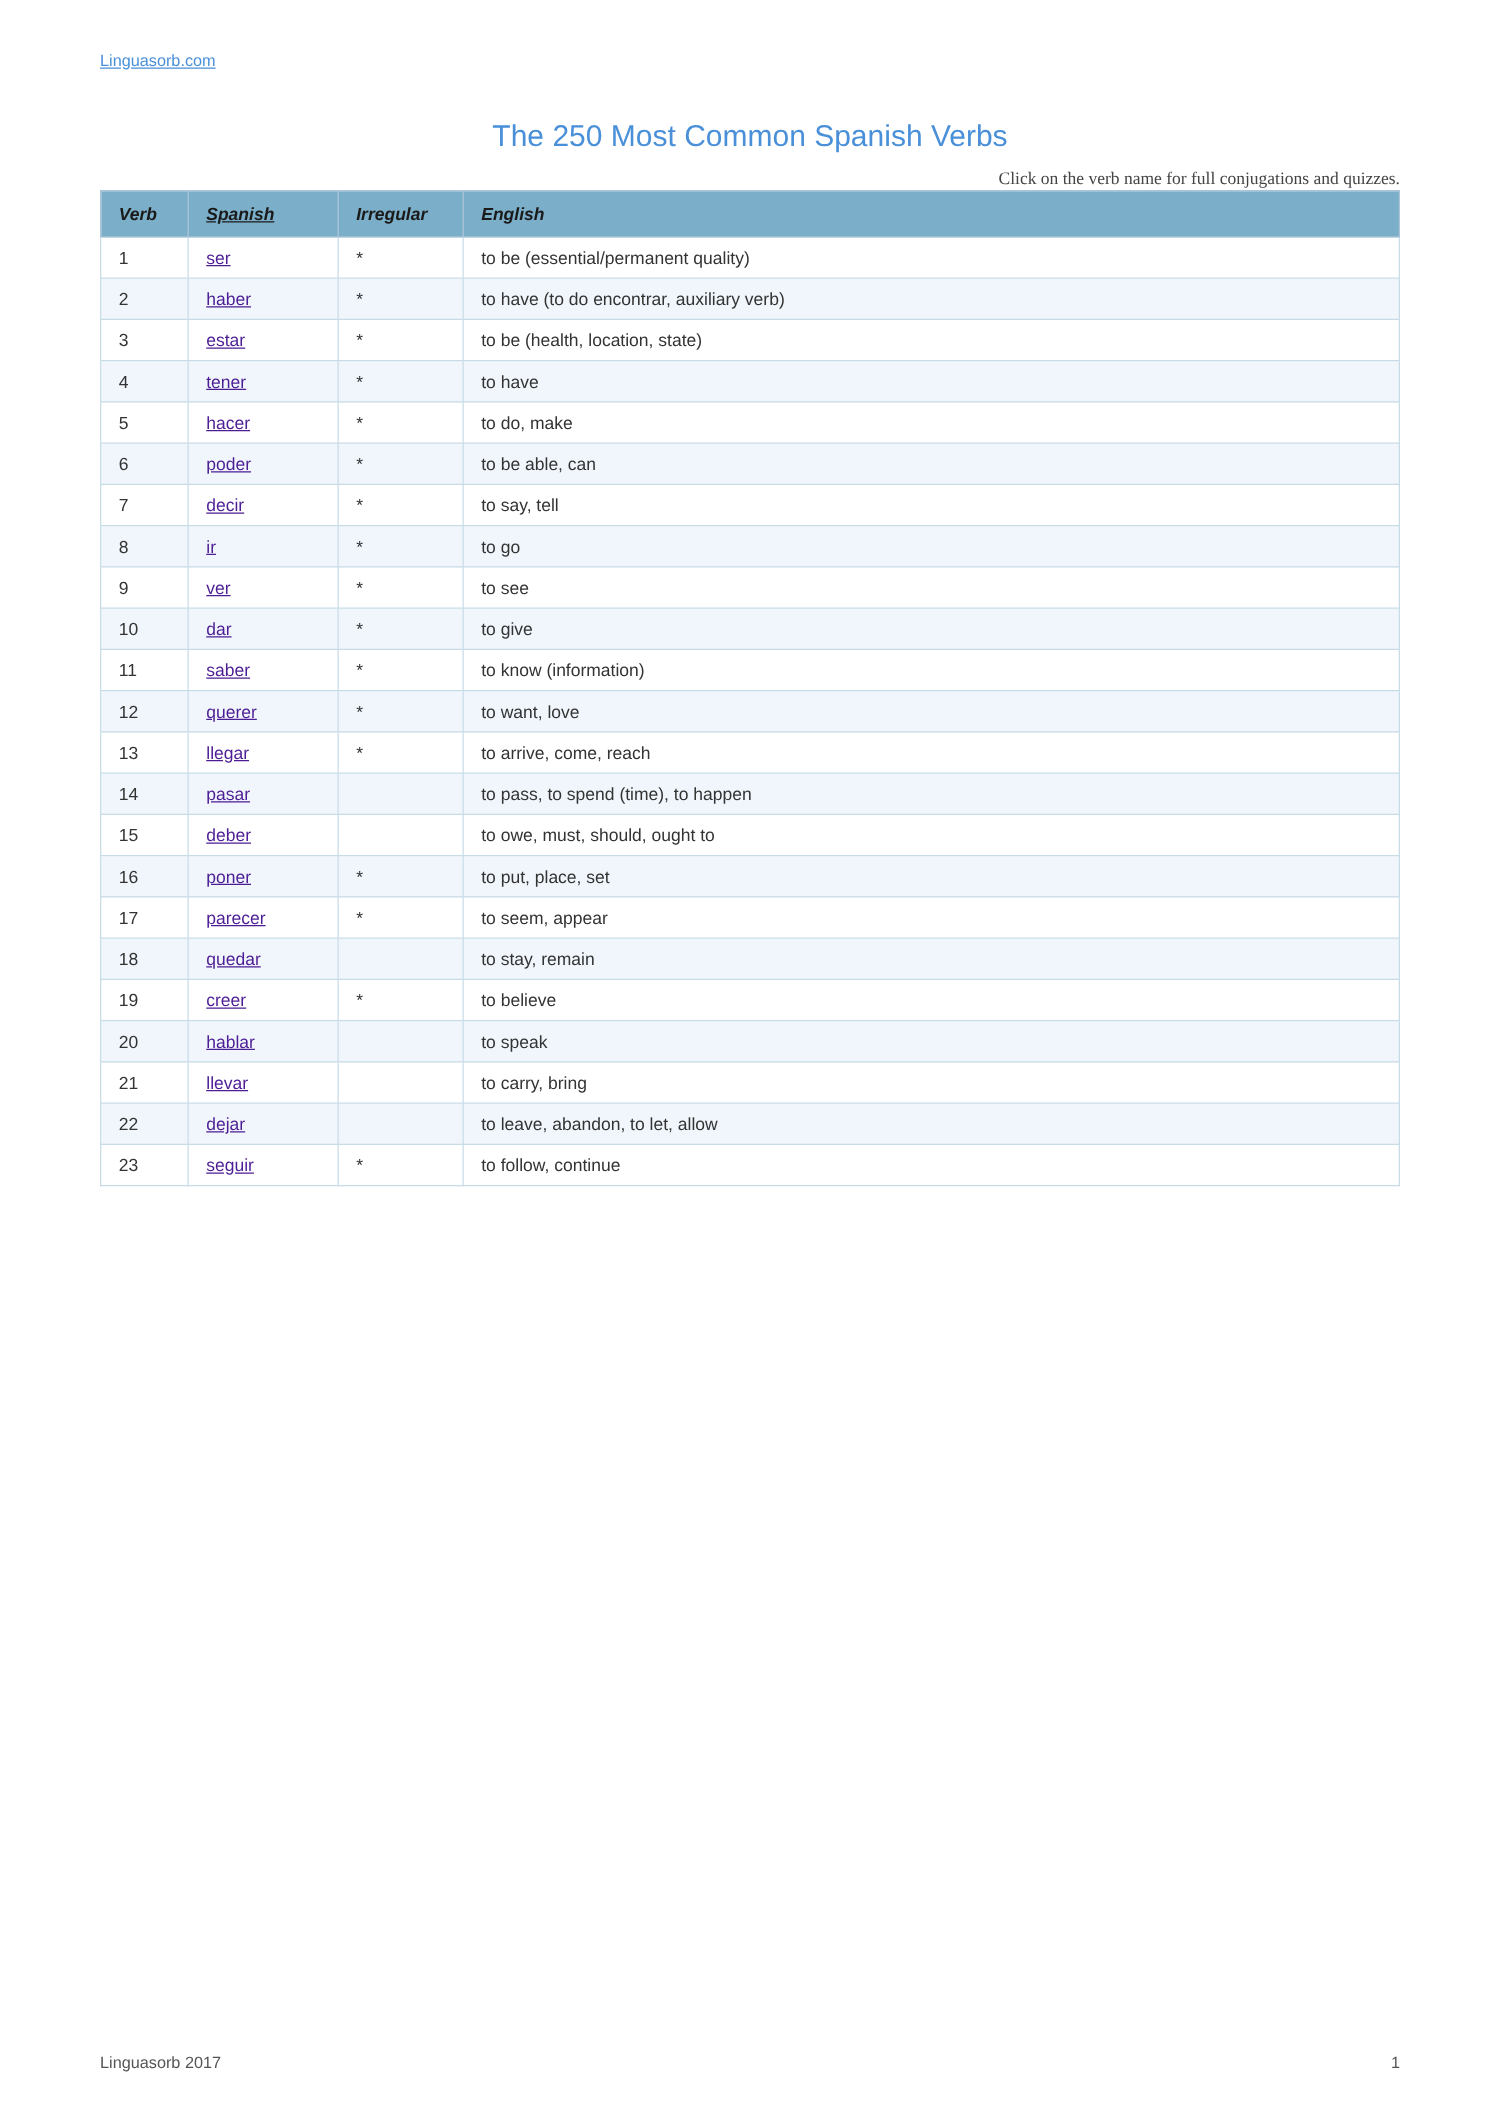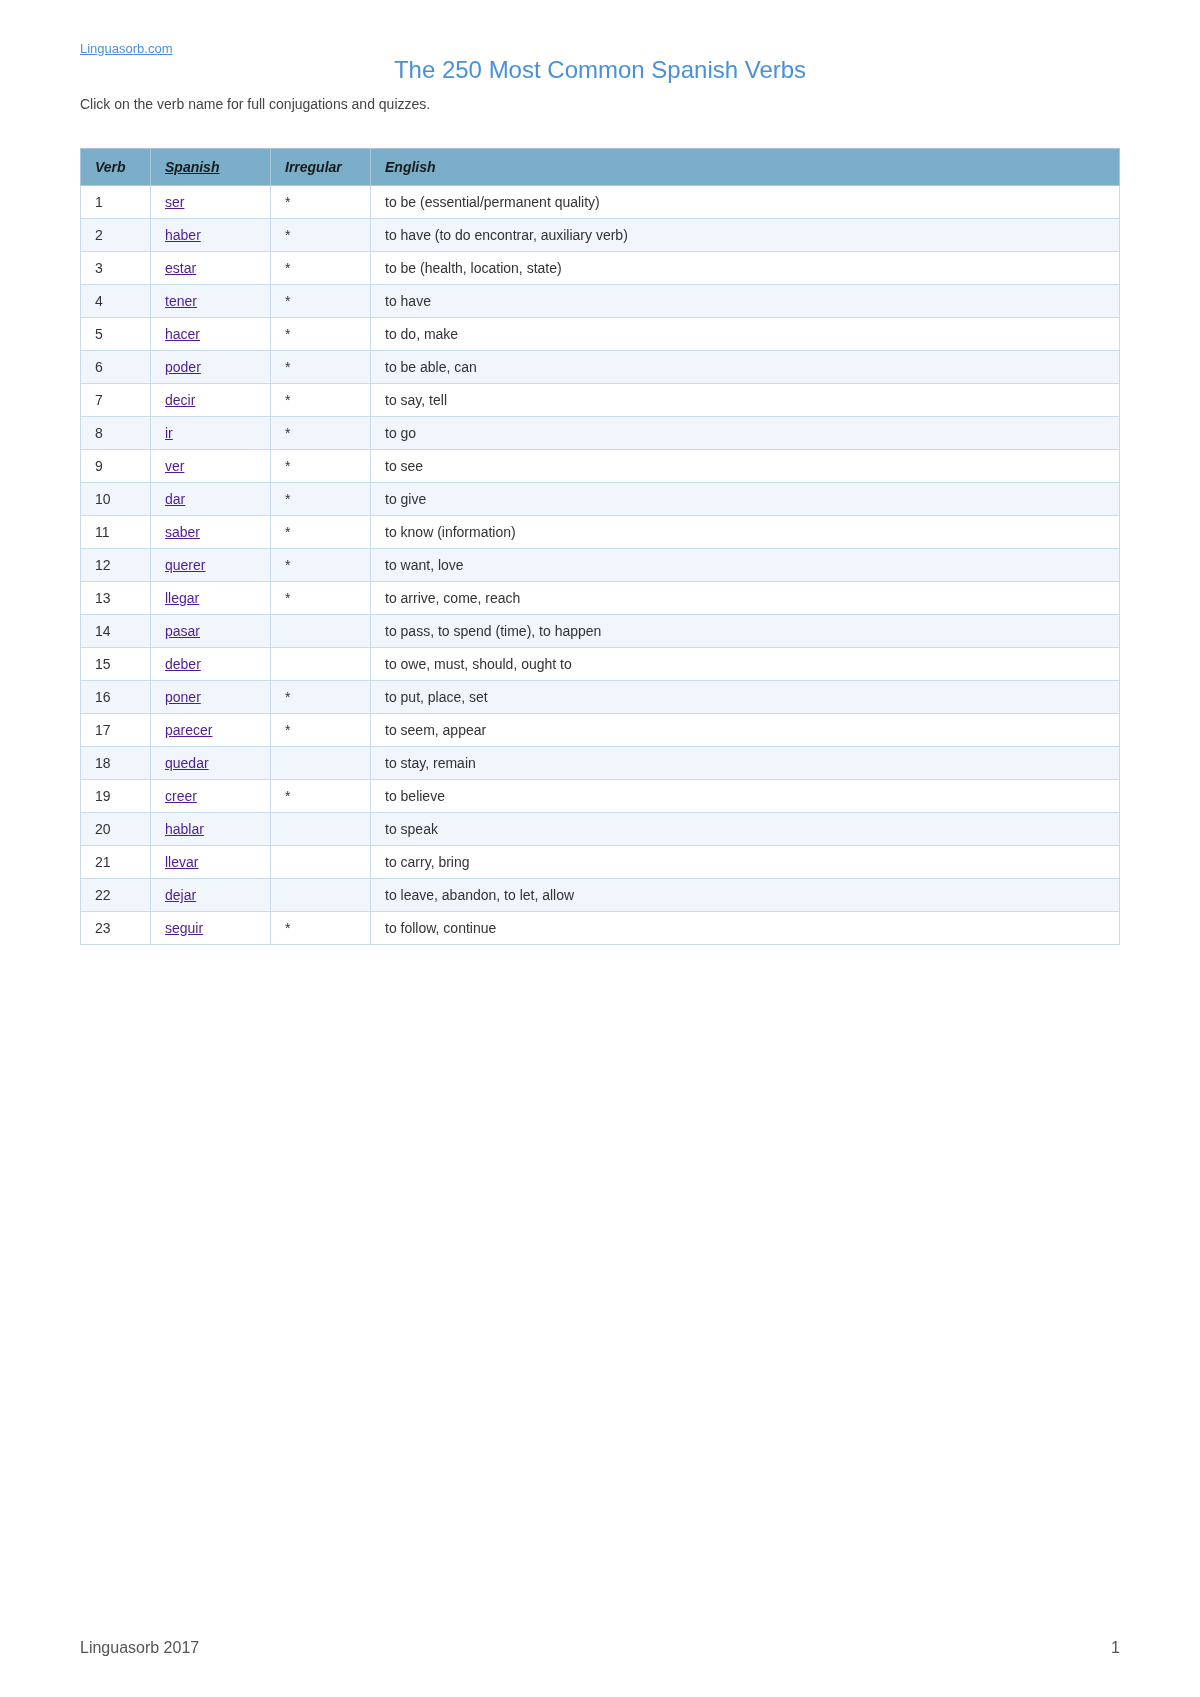--- a/index.html
+++ b/index.html
@@ -23,28 +23,29 @@
       color: #4a90d9;
       text-decoration: underline;
       font-size: 13px;
     }
 
     .page-title {
       text-align: center;
       font-size: 24px;
       font-weight: normal;
       color: #4a90d9;
+      margin-top: 40px;
       margin-bottom: 12px;
     }
 
     .subtitle {
-      text-align: left;
+      text-align: right;
       font-size: 14px;
       color: #444;
-      margin-bottom: 36px;
+      font-family: Liberation Serif, serif;
     }
 
     table {
       width: 100%;
       border-collapse: collapse;
       border: 1px solid #aac4d8;
     }
 
     thead tr {
       background-color: #7baec8;
@@ -99,21 +100,21 @@
       width: auto;
     }
 
     .footer {
       position: absolute;
       bottom: 40px;
       left: 80px;
       right: 80px;
       display: flex;
       justify-content: space-between;
-      font-size: 16px;
+      font-size: 13px;
       color: #555;
     }
   </style>
 </head>
 <body>
 
 
 
 <a class="site-link">Linguasorb.com</a>
 

